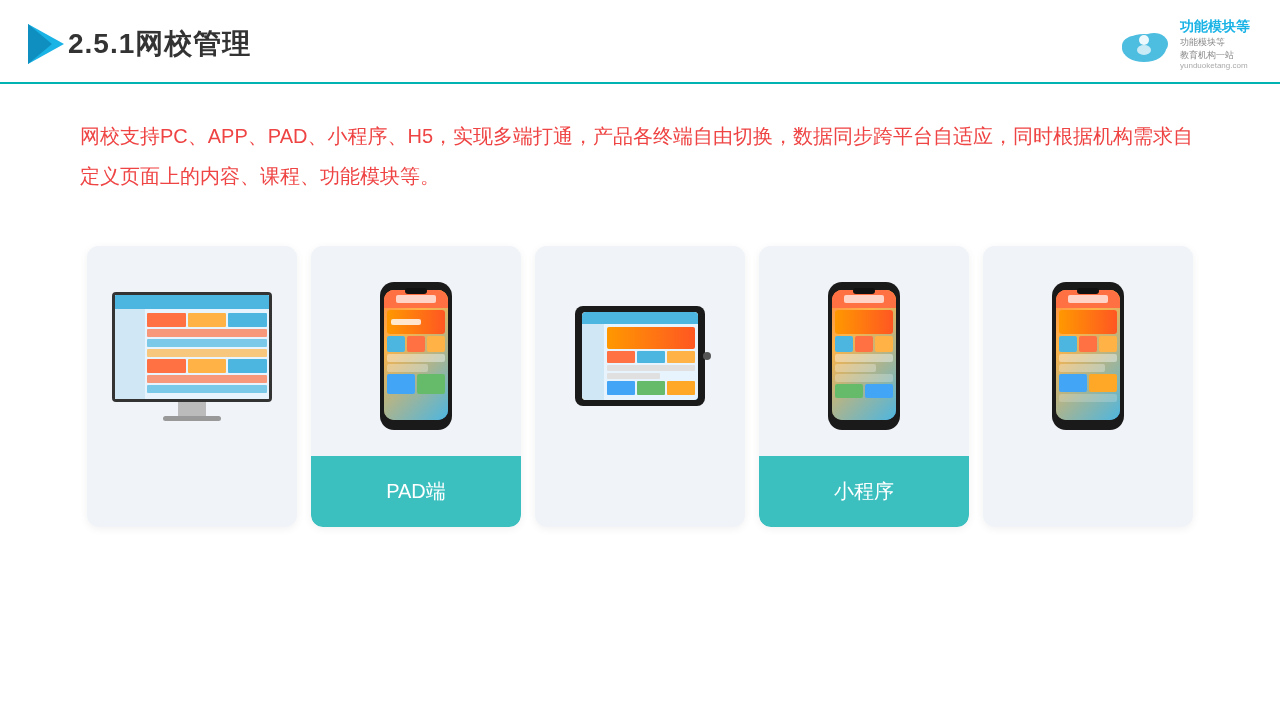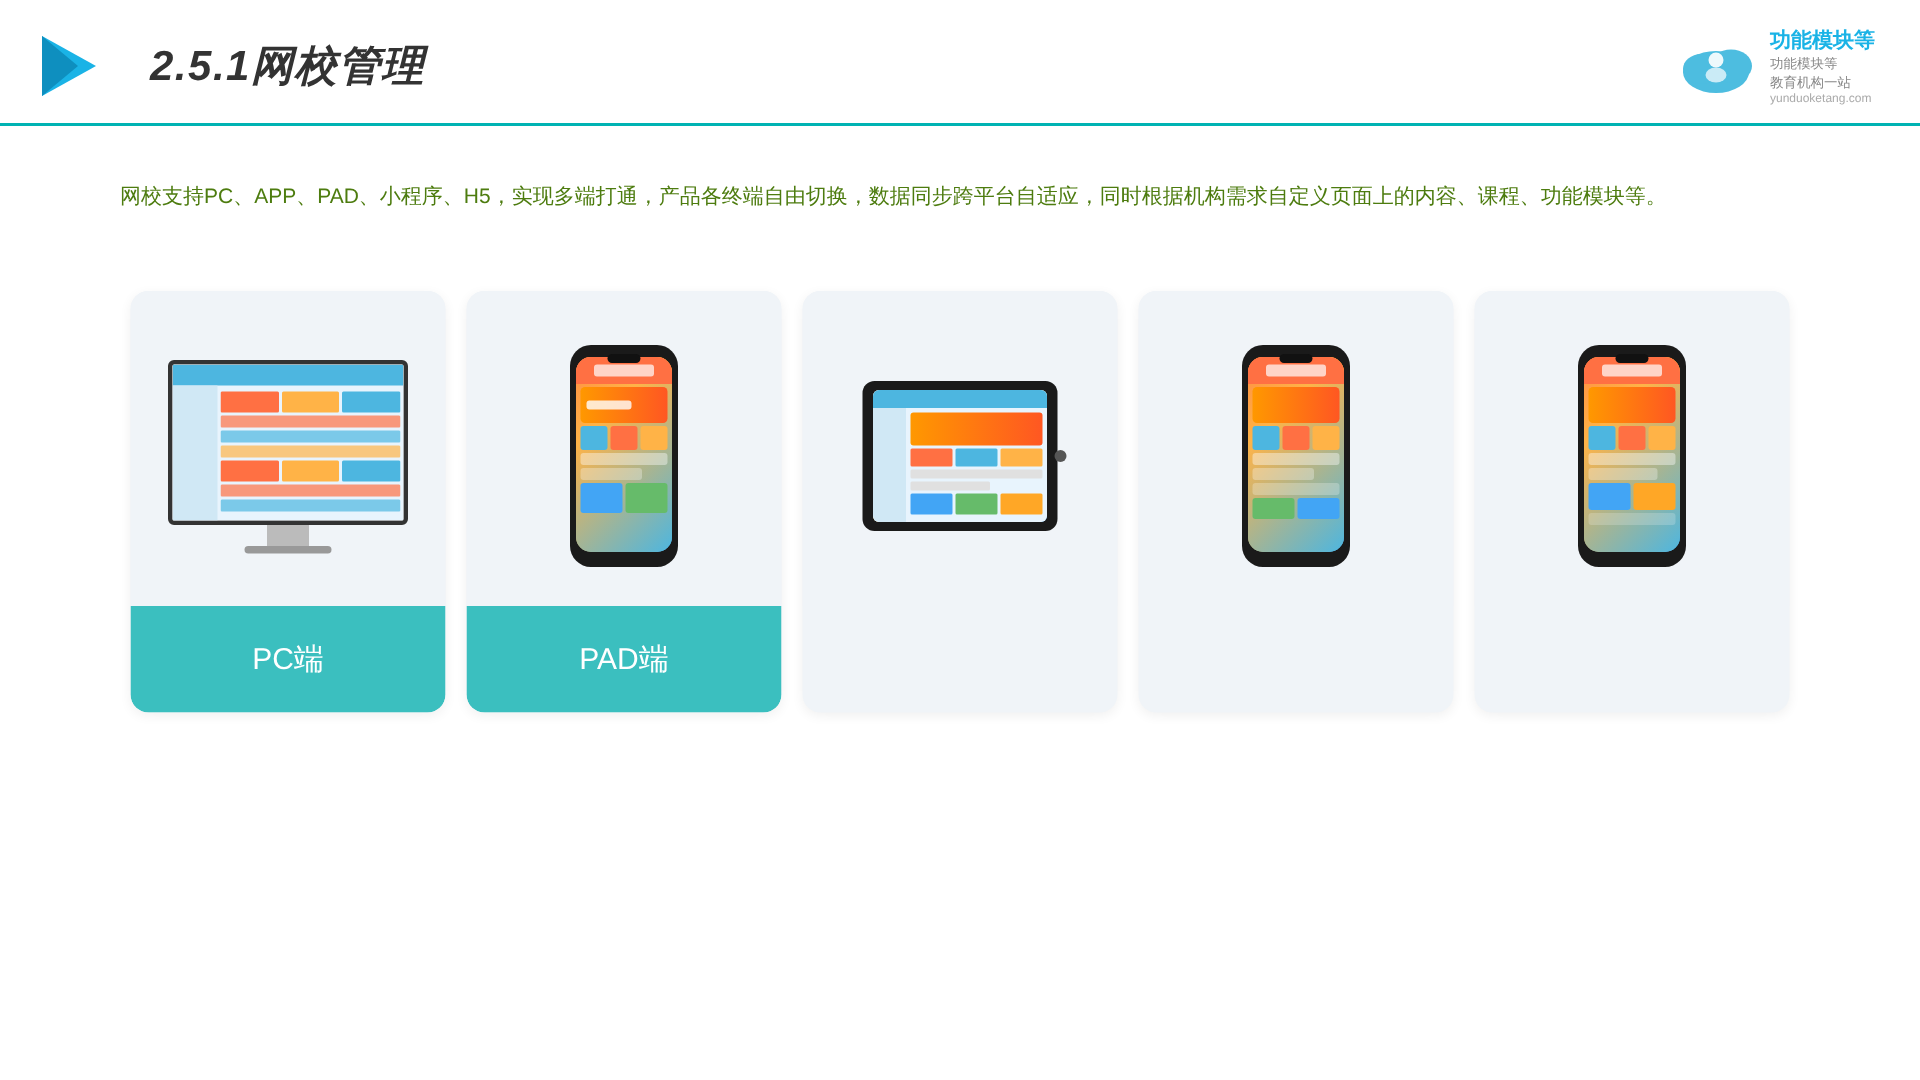--- a/index.html
+++ b/index.html
@@ -16,39 +16,38 @@
     .header {
       display: flex;
       align-items: center;
       justify-content: space-between;
       padding: 18px 30px 12px 20px;
       border-bottom: 2px solid #00b3b3;
     }
     .header-left {
       display: flex;
       align-items: center;
-      gap: 32px;
-      font-style: italic;
+      gap: 0;
     }
     .play-icon {
       width: 48px;
       height: 48px;
     }
     .page-title {
       font-size: 28px;
       font-weight: bold;
       color: #333;
       letter-spacing: 1px;
     }
 
     
     .description {
       padding: 32px 80px 20px 80px;
-      font-size: 14px;
-      color: #4d7c0f;
+      font-size: 20px;
+      color: #ef4444;
       line-height: 2;
     }
 
     
     .cards-container {
       display: flex;
       justify-content: center;
       gap: 14px;
       padding: 20px 50px;
       margin-top: 10px;
@@ -311,21 +310,20 @@
                 </div>
               <div class="m-content-row"></div>
               <div class="m-content-row blue"></div>
             </div>
           </div>
         </div>
         <div class="monitor-stand" style="background:#bbb;width:28px;height:14px;margin:0 auto;"></div>
         <div class="monitor-base" style="background:#999;width:58px;height:5px;border-radius:3px;margin:0 auto;"></div>
       </div>
     </div>
-    <div class="card-label">PC端</div>
   </div>
 
   <div class="card">
     <div class="card-image-area">
       <div class="phone-wrap">
         <div class="phone-body">
           <div class="phone-notch"></div>
           <div class="phone-screen">
             <div class="screen-content">
               <div style="height:18px;background:#ff7043;width:100%;display:flex;align-items:center;justify-content:center;">
@@ -411,20 +409,21 @@
                 <div style="display:flex;gap:2px;">
                   <div style="flex:1;height:14px;background:#66bb6a;border-radius:2px;"></div>
                   <div style="flex:1;height:14px;background:#42a5f5;border-radius:2px;"></div>
                 </div>
               </div>
             </div>
           </div>
         </div>
       </div>
     </div>
+    <div class="card-label">小程序</div>
   </div>
 
   <div class="card">
     <div class="card-image-area">
       <div class="phone-wrap">
         <div class="phone-body">
           <div class="phone-notch"></div>
           <div class="phone-screen">
             <div class="screen-content">
               <div style="height:18px;background:#ff7043;width:100%;display:flex;align-items:center;justify-content:center;">

